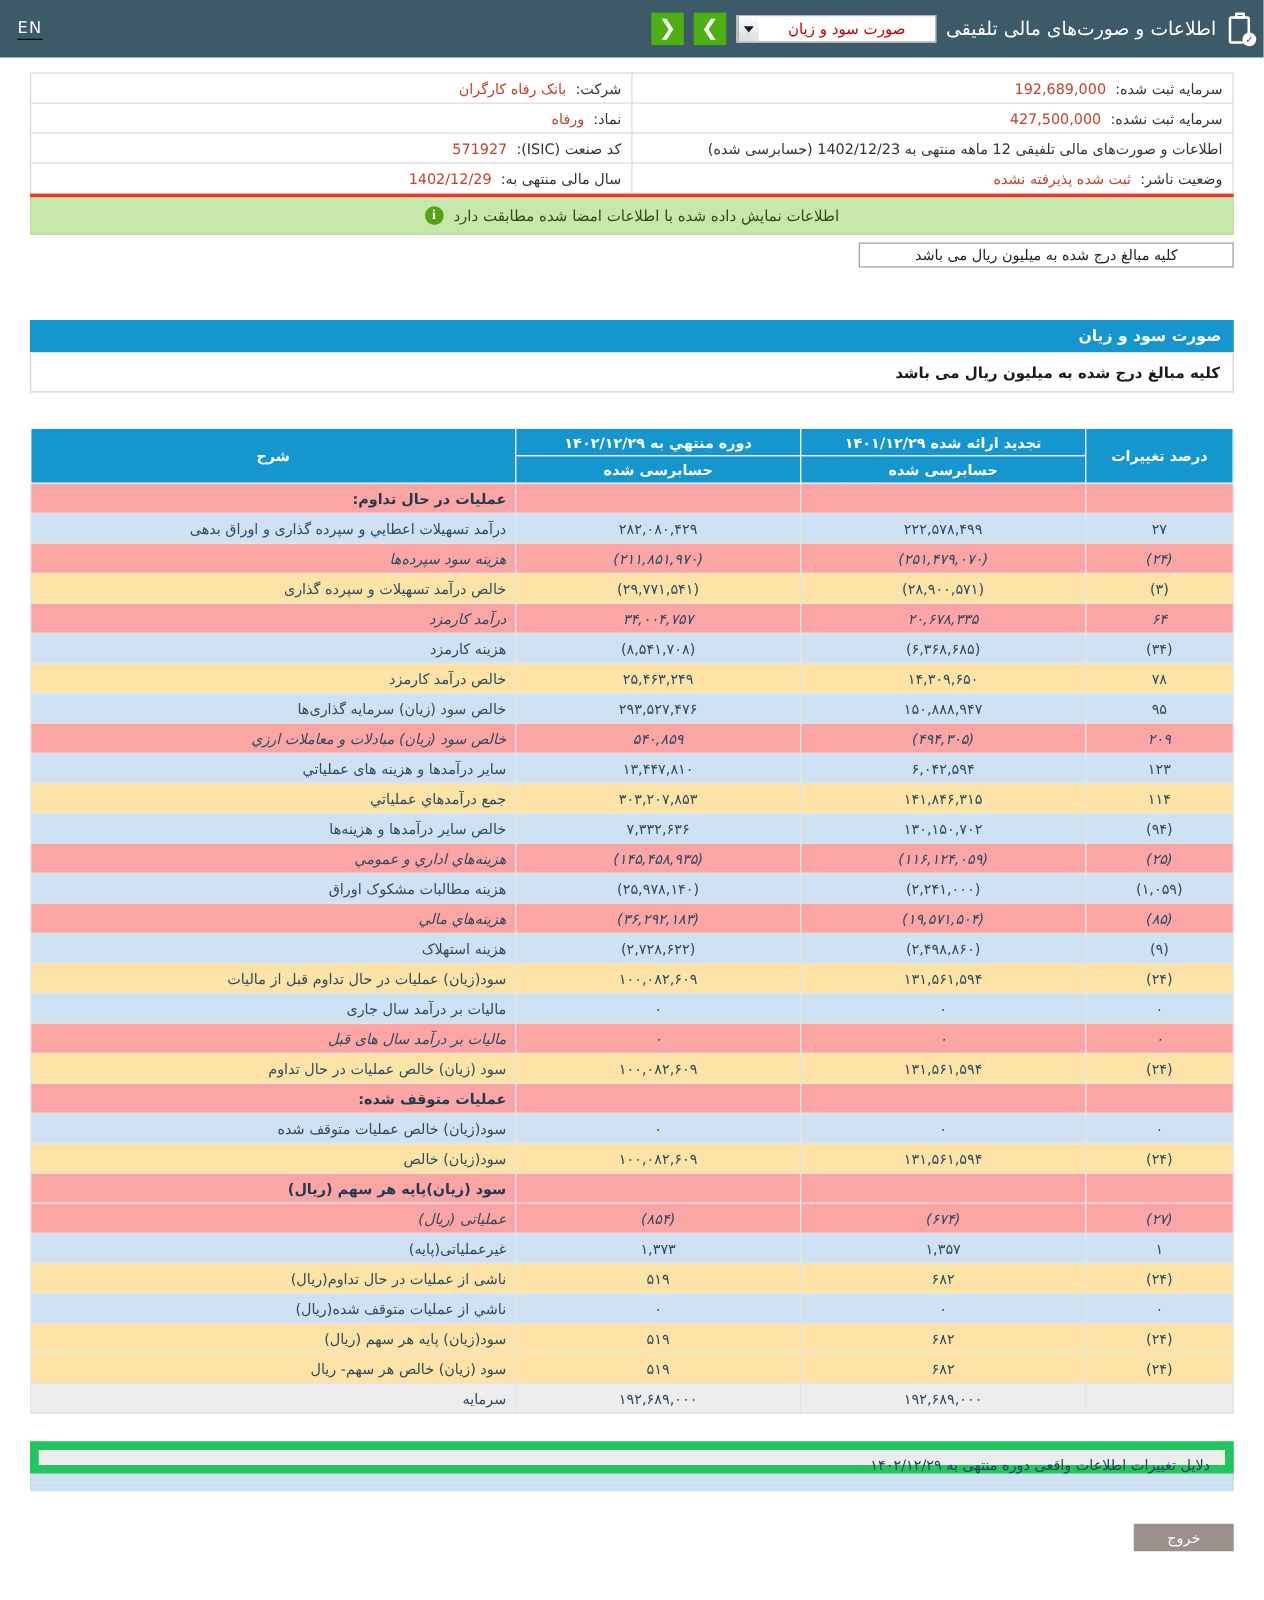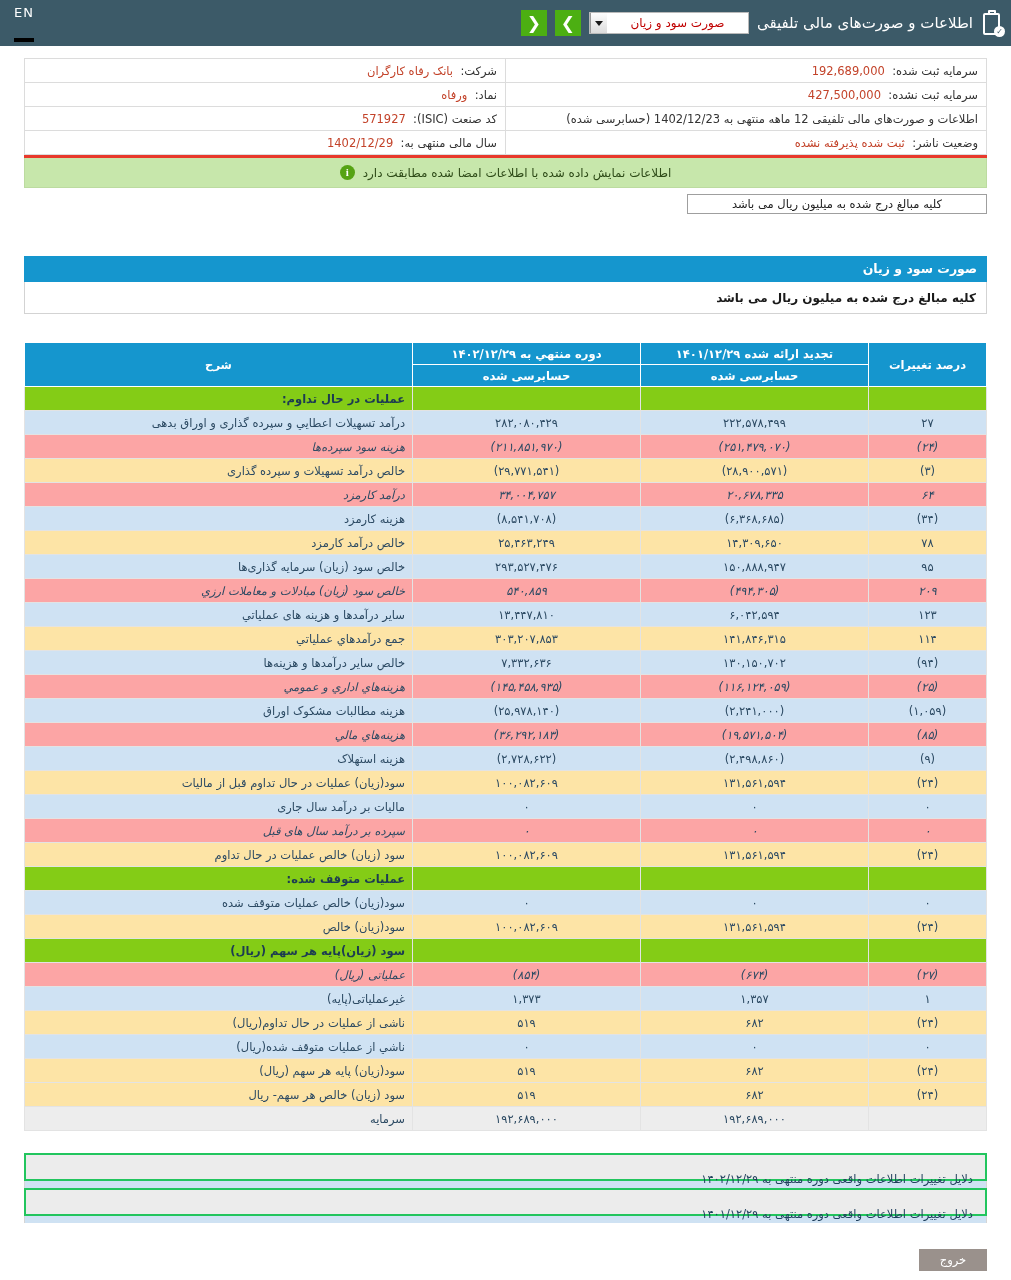--- a/index.html
+++ b/index.html
@@ -106,22 +106,22 @@
     line-height: 26px;
     text-align: center;
     cursor: pointer;
     font-family: "DejaVu Sans", sans-serif;
     padding: 0;
   }
   .en-link {
     color: #ffffff;
     font-size: 13px;
     text-decoration: none;
-    border-bottom: 4px solid #000000;
-    padding-bottom: 18px;
+    border-bottom: 1px solid #000000;
+    padding-bottom: 1px;
     letter-spacing: 1px;
     direction: ltr;
   }
 
   
   .page {
     padding: 0 24px;
     position: relative;
     z-index: 2;
   }
@@ -247,52 +247,52 @@
   td.c-num   { text-align: center; }
   td.c-pct   { text-align: center; width: 118px; }
 
   col.w-pct  { width: 118px; }
   col.w-num  { width: 228px; }
   col.w-desc { width: auto; }
 
   tr.r-blue    td { background: #cfe2f3; }
   tr.r-white   td { background: #fca5a5; font-style: italic; }
   tr.r-yellow  td { background: #fde4a6; }
-  tr.r-gray    td { background: #84cc16; font-weight: bold; color: #1c3b52; }
+  tr.r-gray    td { background: #fca5a5; font-weight: bold; color: #1c3b52; }
   tr.r-plain   td { background: #ededed; }
   tr.r-gray td.c-desc { text-align: right; }
 
   td.neg { color: #d42b1e; }
 
   
   .footer-links { margin-top: 22px; }
   .flink {
-    border: 2px solid #22c55e;
+    border: 7px solid #22c55e;
     background: #ececec;
     color: #1f3f5c;
     font-size: 11.5px;
     height: 26px;
     line-height: 24px;
-    padding: 12px 12px;
+    padding: 0 12px;
     text-align: right;
     text-decoration: none;
     display: block;
   }
   .flink-gap {
     height: 7px;
     background: #cfe2f3;
     border-left: 1px solid #d5d5d5;
     border-right: 1px solid #d5d5d5;
   }
   .exit-wrap { margin-top: 26px; padding-bottom: 14px; }
   .exit-btn {
     background: #9a918c;
     color: #ffffff;
     border: none;
-    width: 68px;
+    width: 80px;
     height: 22px;
     font-size: 11.5px;
     cursor: pointer;
     font-family: "DejaVu Sans", sans-serif;
   }
 
   
   .watermark {
     position: absolute;
     top: 430px;
@@ -512,21 +512,21 @@
         <tr class="r-blue">
           <td class="c-pct">۰</td>
           <td class="c-num">۰</td>
           <td class="c-num">۰</td>
           <td class="c-desc">مالیات بر درآمد سال جاری</td>
         </tr>
         <tr class="r-white">
           <td class="c-pct">۰</td>
           <td class="c-num">۰</td>
           <td class="c-num">۰</td>
-          <td class="c-desc">سپرده بر درآمد سال های قبل</td>
+          <td class="c-desc">مالیات بر درآمد سال های قبل</td>
         </tr>
         <tr class="r-yellow">
           <td class="c-pct neg">(۲۴)</td>
           <td class="c-num">۱۳۱,۵۶۱,۵۹۴</td>
           <td class="c-num">۱۰۰,۰۸۲,۶۰۹</td>
           <td class="c-desc">سود (زیان) خالص عملیات در حال تداوم</td>
         </tr>
         <tr class="r-gray">
           <td class="c-pct"></td>
           <td class="c-num"></td>
@@ -592,20 +592,19 @@
           <td class="c-num">۱۹۲,۶۸۹,۰۰۰</td>
           <td class="c-num">۱۹۲,۶۸۹,۰۰۰</td>
           <td class="c-desc">سرمایه</td>
         </tr>
       </tbody>
   </table>
 
   <div class="footer-links">
     <a class="flink" href="#">دلایل تغییرات اطلاعات واقعی دوره منتهی به ۱۴۰۲/۱۲/۲۹</a>
     <div class="flink-gap"></div>
-    <a class="flink" href="#">دلایل تغییرات اطلاعات واقعی دوره منتهی به ۱۴۰۱/۱۲/۲۹</a>
     <div class="flink-gap"></div>
   </div>
 
   <div class="exit-wrap">
     <button class="exit-btn">خروج</button>
   </div>
 </div>
 
 </body></html>

